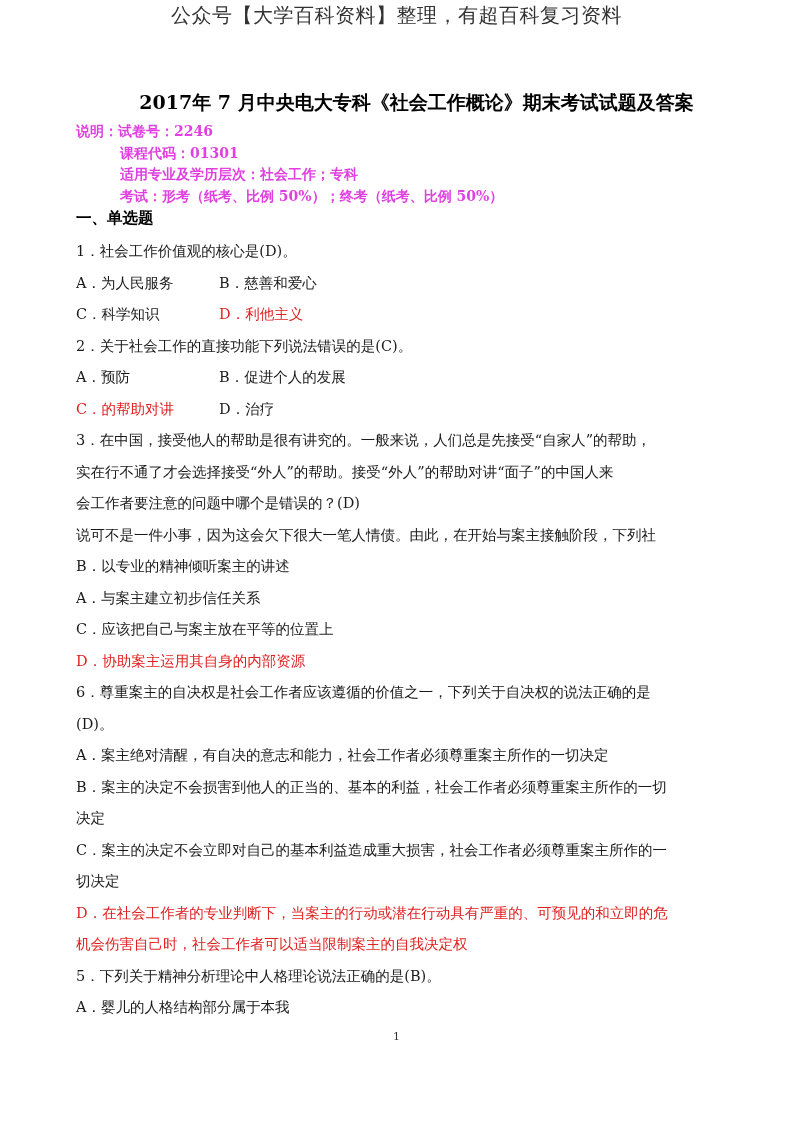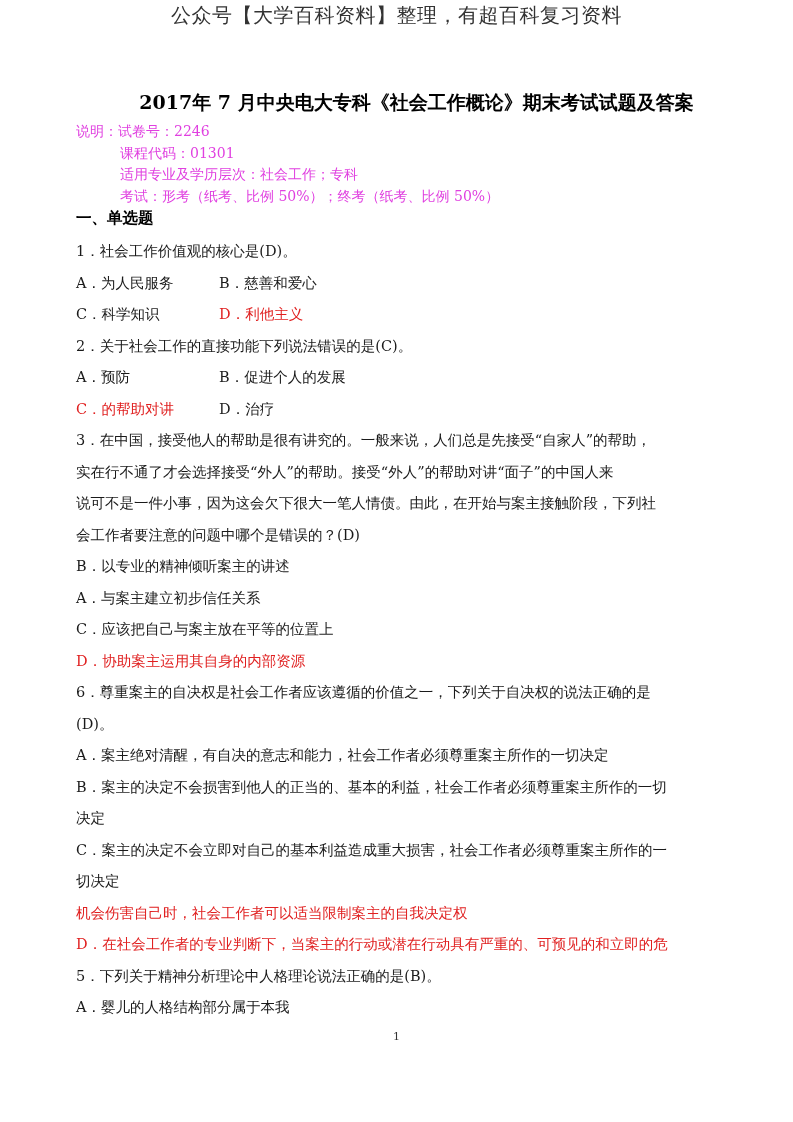--- a/index.html
+++ b/index.html
@@ -10,21 +10,21 @@
   }
   .header-note {
     position: absolute; top: 2px; left: 0; width: 793px; text-align: center;
     font-size: 20px; color: #333; letter-spacing: 0.5px;
   }
   .title {
     position: absolute; top: 90px; left: 0; width: 793px; text-align: center;
     font-size: 19px; font-weight: bold; color: #000; padding-left: 20px;
   }
   .meta { position: absolute; left: 76px; top: 121px; color: #e040e0; font-size: 14px; line-height: 21.5px; }
-  .meta .row { white-space: nowrap; }
+  .meta .row { white-space: nowrap; font-weight: bold; }
   .meta .indent { padding-left: 44px; }
   .section {
     position: absolute; left: 76px; top: 208px; font-size: 15.5px; font-weight: bold; color: #000; text-align: right;
   }
   .content { position: absolute; left: 76px; top: 236px; width: 650px; font-size: 14.5px; }
   .line { height: 31.5px; line-height: 31.5px; white-space: nowrap; }
   .red { color: #e02020; }
   .opt2 { display: inline-block; width: 143px; }
   .page-num {
     position: absolute; top: 1030px; left: 0; width: 793px; text-align: center;
@@ -59,34 +59,34 @@
   <div class="line">2．关于社会工作的直接功能下列说法错误的是(C)。</div>
   <div class="line">
     <span class="opt2">A．预防</span><span>B．促进个人的发展</span>
   </div>
   <div class="line">
     <span class="opt2 red">C．的帮助对讲</span><span>D．治疗</span>
   </div>
 
   <div class="line">3．在中国，接受他人的帮助是很有讲究的。一般来说，人们总是先接受“自家人”的帮助，</div>
   <div class="line">实在行不通了才会选择接受“外人”的帮助。接受“外人”的帮助对讲“面子”的中国人来</div>
+  <div class="line">会工作者要注意的问题中哪个是错误的？(D)</div>
   <div class="line">说可不是一件小事，因为这会欠下很大一笔人情债。由此，在开始与案主接触阶段，下列社</div>
-  <div class="line">会工作者要注意的问题中哪个是错误的？(D)</div>
   <div class="line">B．以专业的精神倾听案主的讲述</div>
   <div class="line">A．与案主建立初步信任关系</div>
   <div class="line">C．应该把自己与案主放在平等的位置上</div>
   <div class="line red">D．协助案主运用其自身的内部资源</div>
 
   <div class="line">6．尊重案主的自决权是社会工作者应该遵循的价值之一，下列关于自决权的说法正确的是</div>
   <div class="line">(D)。</div>
   <div class="line">A．案主绝对清醒，有自决的意志和能力，社会工作者必须尊重案主所作的一切决定</div>
   <div class="line">B．案主的决定不会损害到他人的正当的、基本的利益，社会工作者必须尊重案主所作的一切</div>
   <div class="line">决定</div>
   <div class="line">C．案主的决定不会立即对自己的基本利益造成重大损害，社会工作者必须尊重案主所作的一</div>
   <div class="line">切决定</div>
+  <div class="line red">D．在社会工作者的专业判断下，当案主的行动或潜在行动具有严重的、可预见的和立即的危</div>
   <div class="line red">机会伤害自己时，社会工作者可以适当限制案主的自我决定权</div>
-  <div class="line red">D．在社会工作者的专业判断下，当案主的行动或潜在行动具有严重的、可预见的和立即的危</div>
 
   <div class="line">5．下列关于精神分析理论中人格理论说法正确的是(B)。</div>
   <div class="line">A．婴儿的人格结构部分属于本我</div>
 </div>
 
 <div class="page-num">1</div>
 
 </body></html>

